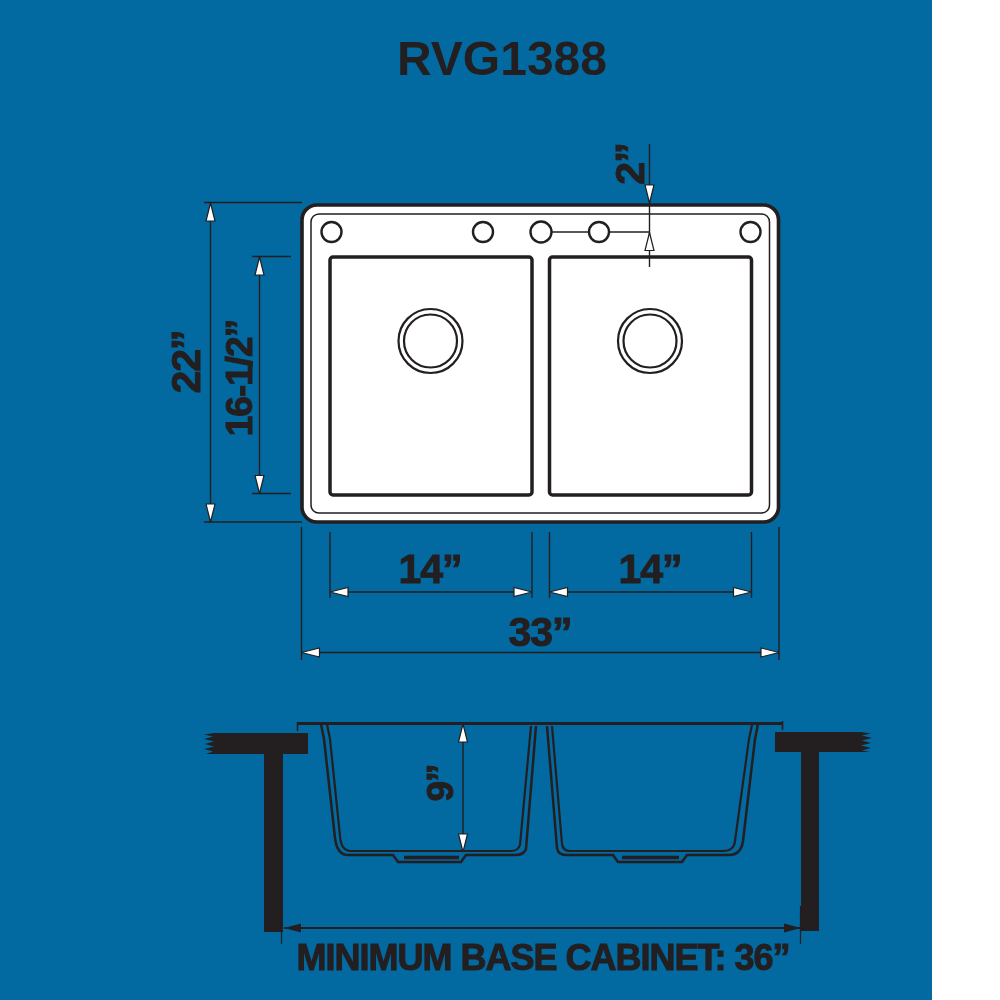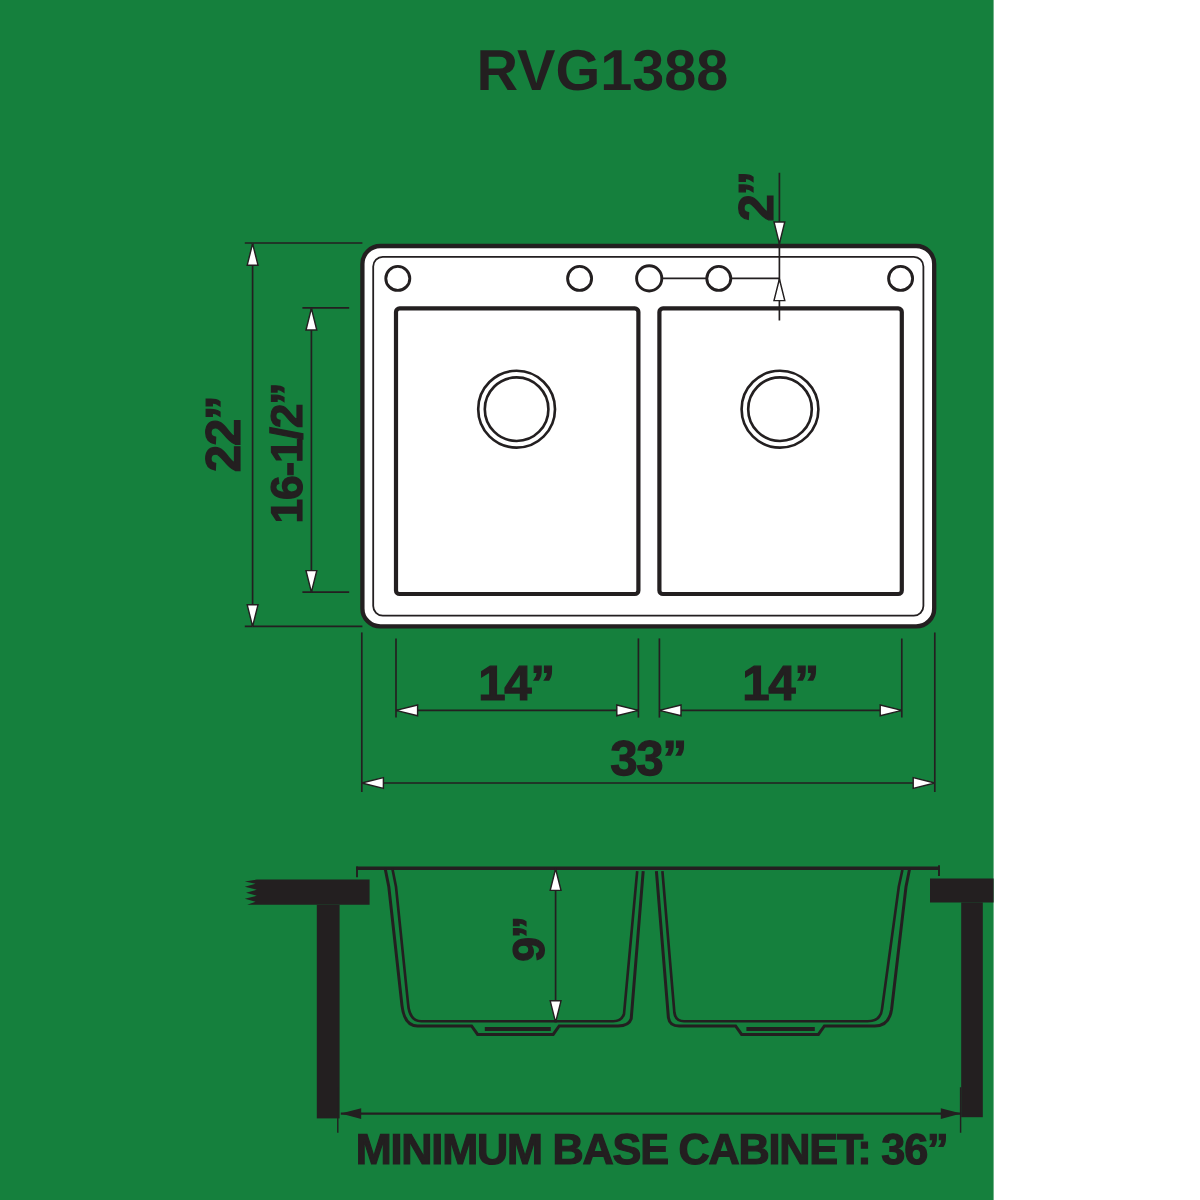--- a/index.html
+++ b/index.html
@@ -1,19 +1,19 @@
 <!DOCTYPE html>
 <html><head>
 <meta charset="utf-8">
 <style>
   html,body{margin:0;padding:0;background:#ffffff;}
   .sheet{
     position:relative;
-    width:828px;height:1000px;
-    background:#15803d;
+    width:932px;height:1000px;
+    background:#0369a1;
     font-family:"Liberation Sans", sans-serif;
     overflow:hidden;
   }
   svg{display:block;}
   text{
     font-family:"Liberation Sans","DejaVu Sans",sans-serif;
     font-weight:700;
     fill:#231f20;
   }
   .dim-txt{font-size:41px;letter-spacing:-1px;}

